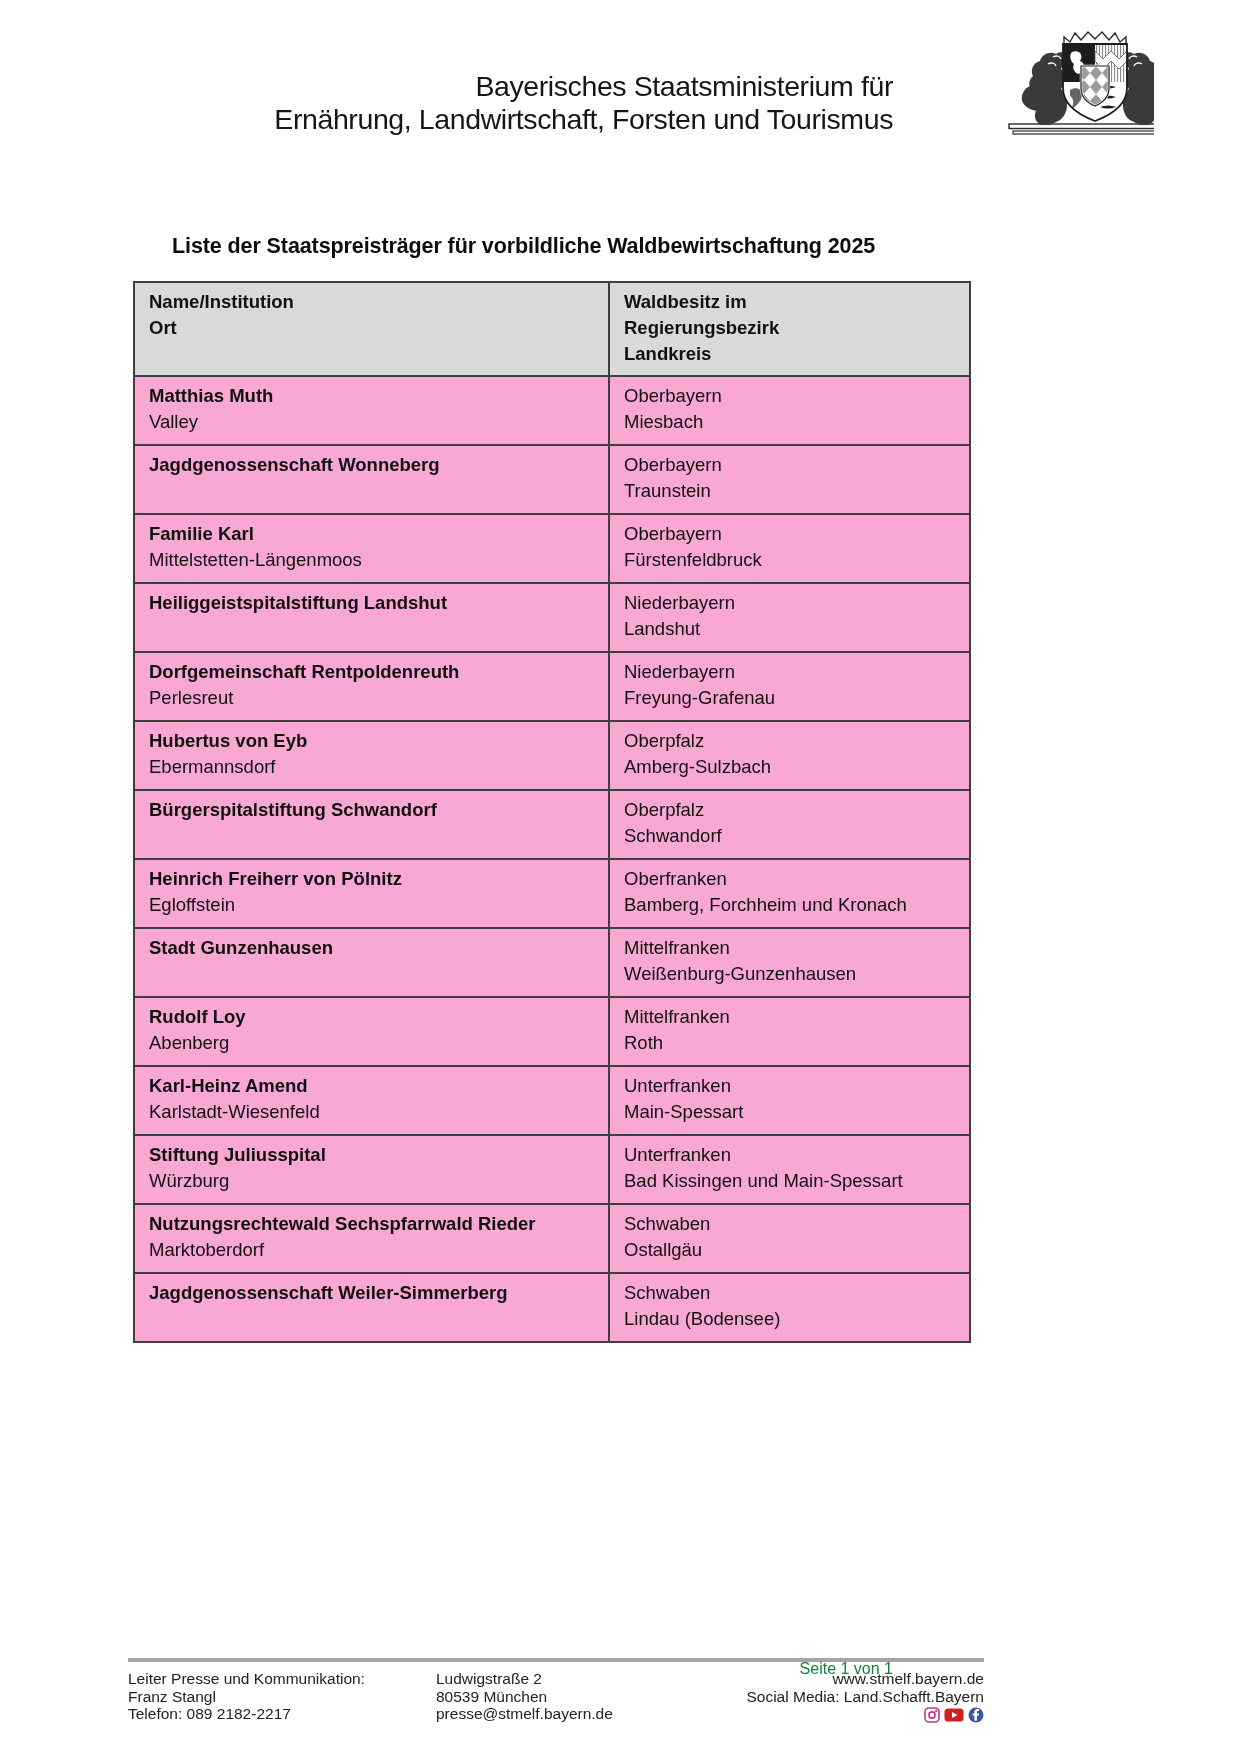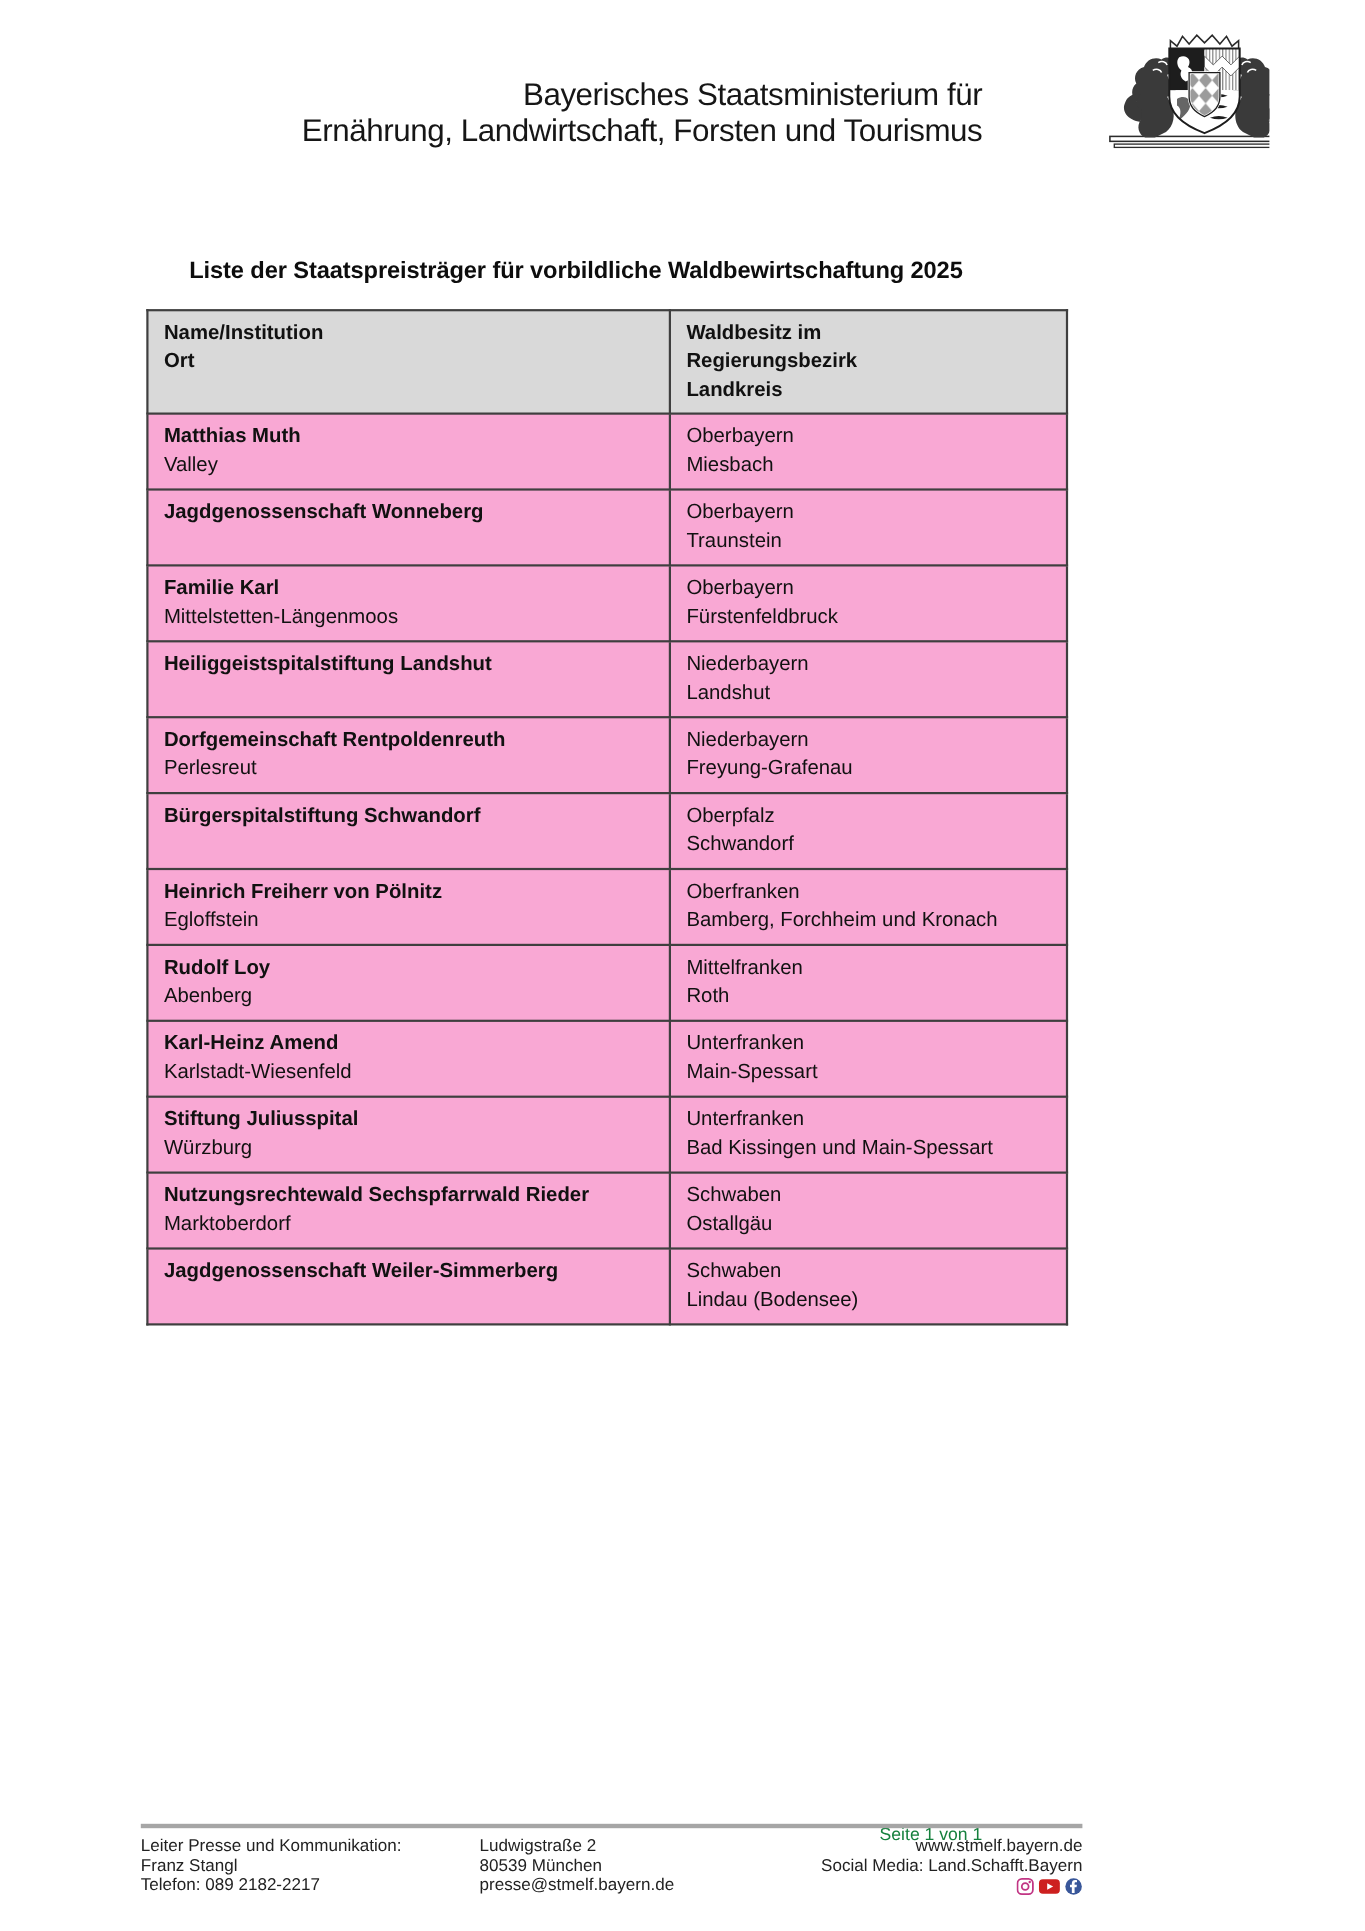--- a/index.html
+++ b/index.html
@@ -164,20 +164,30 @@
       <td>
         <div class="b">Dorfgemeinschaft Rentpoldenreuth</div>
         <div>Perlesreut</div>
       </td>
       <td>
         <div>Niederbayern</div>
         <div>Freyung-Grafenau</div>
       </td>
     </tr>
 
+    <tr>
+      <td>
+        <div class="b">Hubertus von Eyb</div>
+        <div>Ebermannsdorf</div>
+      </td>
+      <td>
+        <div>Oberpfalz</div>
+        <div>Amberg-Sulzbach</div>
+      </td>
+    </tr>
 
     <tr>
       <td>
         <div class="b">Bürgerspitalstiftung Schwandorf</div>
         <div></div>
       </td>
       <td>
         <div>Oberpfalz</div>
         <div>Schwandorf</div>
       </td>
@@ -187,20 +197,30 @@
       <td>
         <div class="b">Heinrich Freiherr von Pölnitz</div>
         <div>Egloffstein</div>
       </td>
       <td>
         <div>Oberfranken</div>
         <div>Bamberg, Forchheim und Kronach</div>
       </td>
     </tr>
 
+    <tr>
+      <td>
+        <div class="b">Stadt Gunzenhausen</div>
+        <div></div>
+      </td>
+      <td>
+        <div>Mittelfranken</div>
+        <div>Weißenburg-Gunzenhausen</div>
+      </td>
+    </tr>
 
     <tr>
       <td>
         <div class="b">Rudolf Loy</div>
         <div>Abenberg</div>
       </td>
       <td>
         <div>Mittelfranken</div>
         <div>Roth</div>
       </td>

